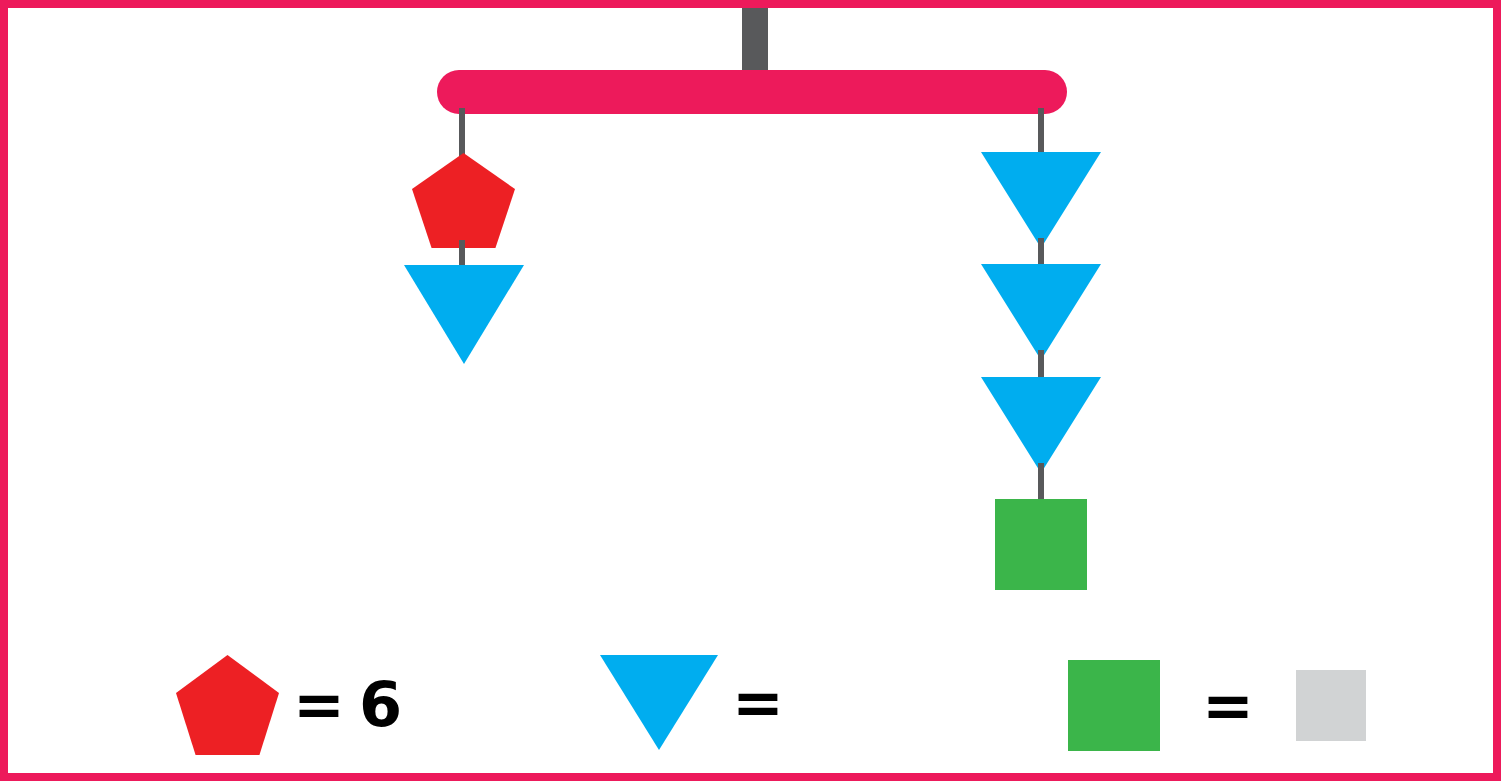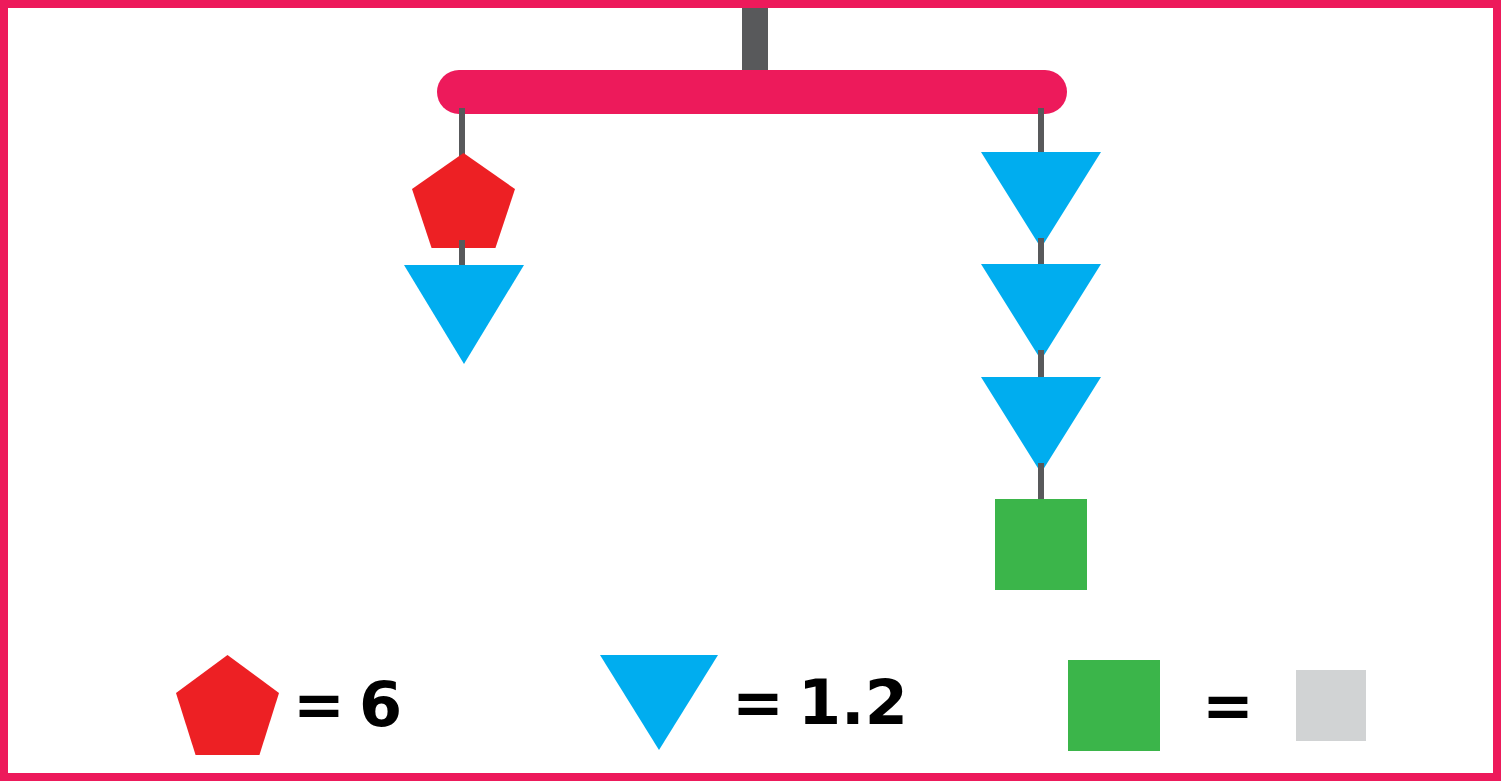--- a/index.html
+++ b/index.html
@@ -140,21 +140,20 @@
 
   <div class="legend-row" style="left:176px; top:655px;">
     <div class="legend-swatch pent"></div>
     <div class="legend-eq">=</div>
     <div class="legend-val">6</div>
   </div>
 
   <div class="legend-row" style="left:600px; top:655px;">
     <div class="legend-swatch tri"></div>
     <div class="legend-eq">=</div>
-    <div class="legend-val">1.2</div>
   </div>
 
   <div class="legend-row" style="left:1068px; top:660px;">
     <div class="legend-swatch sq"></div>
     <div class="legend-eq" style="margin-left:42px; margin-right:42px;">=</div>
     <div class="legend-swatch sq-unknown"></div>
   </div>
 
   <div class="frame"></div>
 

